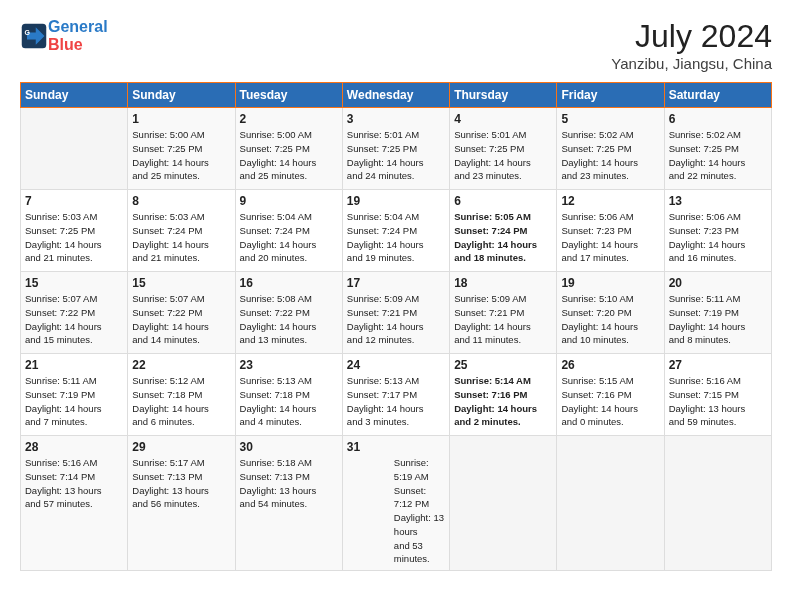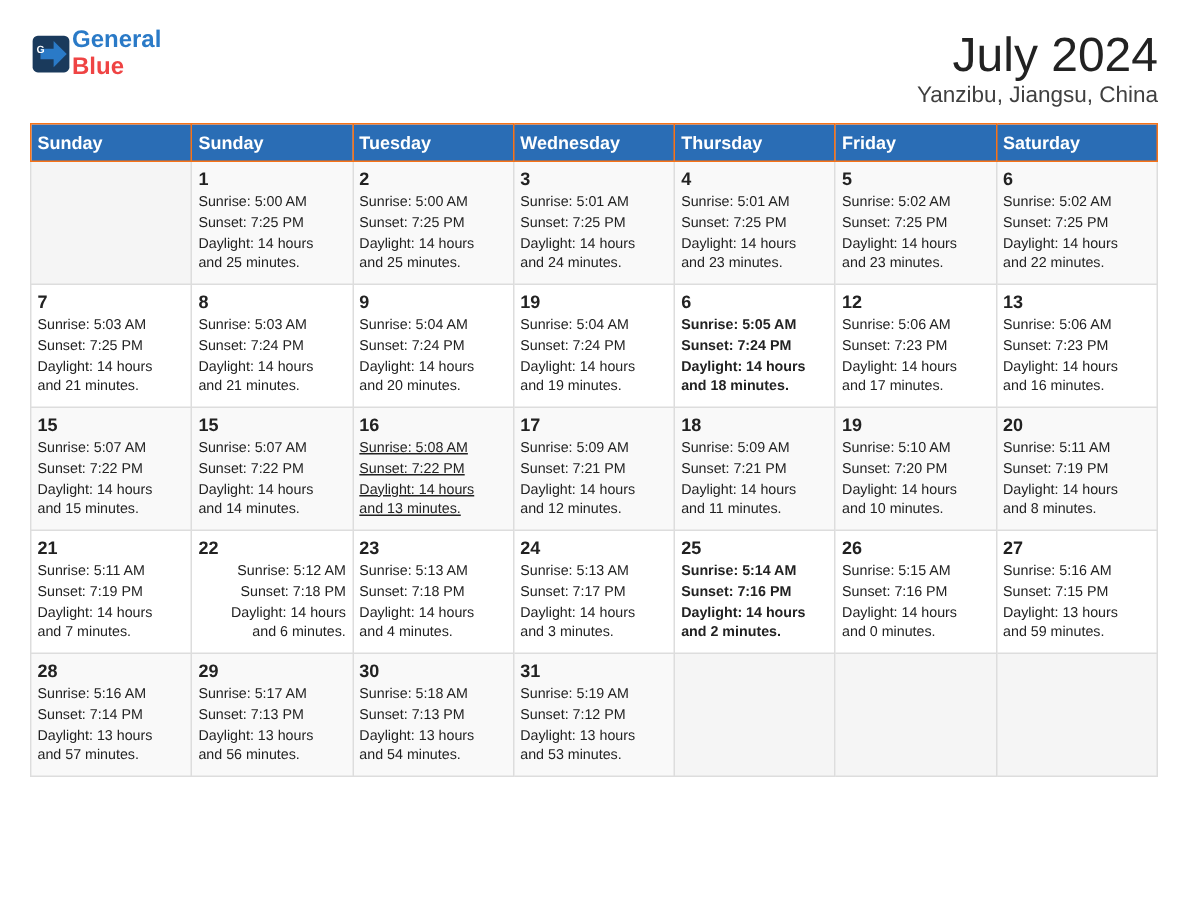--- a/index.html
+++ b/index.html
@@ -239,21 +239,21 @@
           </td>
           <td>
             <span class="day-num">15</span>
             <div class="cell-info" style="white-space: pre-line;">Sunrise: 5:07 AM
 Sunset: 7:22 PM
 Daylight: 14 hours
 and 14 minutes.</div>
           </td>
           <td>
             <span class="day-num">16</span>
-            <div class="cell-info" style="white-space: pre-line; text-decoration: underline;">Sunrise: 5:08 AM
+            <div class="cell-info" style="white-space: pre-line;">Sunrise: 5:08 AM
 Sunset: 7:22 PM
 Daylight: 14 hours
 and 13 minutes.</div>
           </td>
           <td>
             <span class="day-num">17</span>
             <div class="cell-info" style="white-space: pre-line;">Sunrise: 5:09 AM
 Sunset: 7:21 PM
 Daylight: 14 hours
 and 12 minutes.</div>
@@ -283,21 +283,21 @@
         <tr>
           <td>
             <span class="day-num">21</span>
             <div class="cell-info" style="white-space: pre-line;">Sunrise: 5:11 AM
 Sunset: 7:19 PM
 Daylight: 14 hours
 and 7 minutes.</div>
           </td>
           <td>
             <span class="day-num">22</span>
-            <div class="cell-info" style="white-space: pre-line; text-align: right;">Sunrise: 5:12 AM
+            <div class="cell-info" style="white-space: pre-line;">Sunrise: 5:12 AM
 Sunset: 7:18 PM
 Daylight: 14 hours
 and 6 minutes.</div>
           </td>
           <td>
             <span class="day-num">23</span>
             <div class="cell-info" style="white-space: pre-line;">Sunrise: 5:13 AM
 Sunset: 7:18 PM
 Daylight: 14 hours
 and 4 minutes.</div>
@@ -348,21 +348,21 @@
           </td>
           <td>
             <span class="day-num">30</span>
             <div class="cell-info" style="white-space: pre-line;">Sunrise: 5:18 AM
 Sunset: 7:13 PM
 Daylight: 13 hours
 and 54 minutes.</div>
           </td>
           <td>
             <span class="day-num">31</span>
-            <div class="cell-info" style="white-space: pre-line;">Sunrise: 5:19 AM
+            <div class="cell-info" style="white-space: pre-line; margin-left: 47px;">Sunrise: 5:19 AM
 Sunset: 7:12 PM
 Daylight: 13 hours
 and 53 minutes.</div>
           </td>
           <td class="empty"></td>
           <td class="empty"></td>
           <td class="empty"></td>
         </tr>
       </tbody>
   </table>

